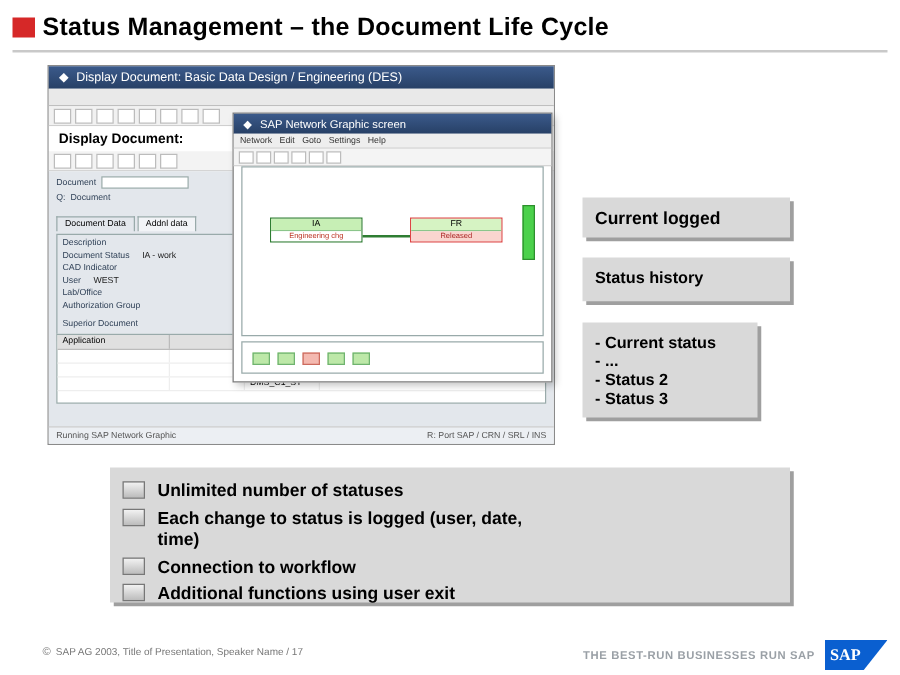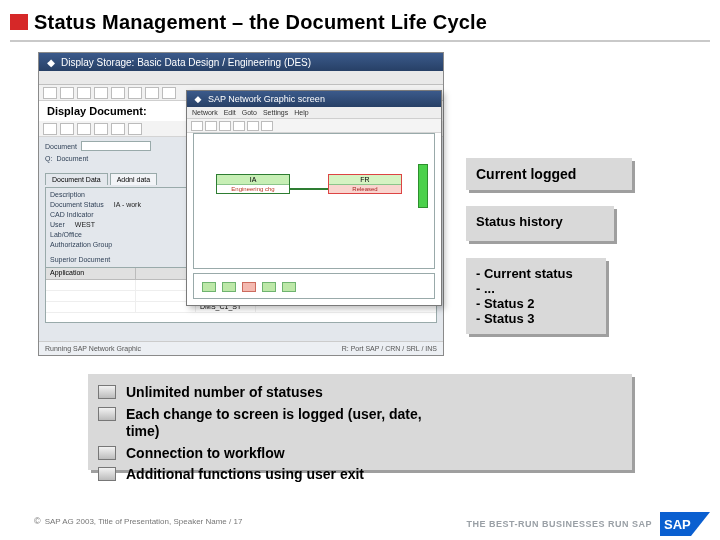--- a/index.html
+++ b/index.html
@@ -57,49 +57,49 @@
   .edge { position:absolute; height:2px; background:#2e7d32; }
   .overview { position:absolute; left:6px; right:6px; bottom:6px; height:26px; background:#fff; border:1px solid #9aa; }
   .ov-node { position:absolute; width:14px; height:10px; background:#bde8a8; border:1px solid #6fb36f; }
   .ov-node.red { background:#f4b9b0; border-color:#cc6b5e; }
 
   
   .callout { position:absolute; background:#d9d9d9; box-shadow:3px 3px 0 #9f9f9f; padding:8px 10px; font-size:14px; font-weight:bold; color:#000; }
   .callout.small { font-weight:normal; font-size:13px; }
 
   
-  .bullets { position:absolute; top:374px; left:88px; width:544px; height:96px; background:#d9d9d9; box-shadow:3px 3px 0 #9f9f9f; padding:10px 12px 10px 10px; }
+  .bullets { position:absolute; top:374px; left:88px; width:544px; height:108px; background:#d9d9d9; box-shadow:3px 3px 0 #9f9f9f; padding:10px 12px 10px 10px; }
   .bline { display:flex; align-items:flex-start; gap:10px; margin-bottom:4px; }
   .bbox { width:18px; height:14px; flex:0 0 18px; margin-top:1px; background:linear-gradient(#f2f2f2,#bcbcbc); border:1px solid #777; }
   .btext { font-size:14px; font-weight:bold; line-height:1.25; }
 
   
   .footer { position:absolute; left:0; right:0; bottom:0; height:30px; }
   .copyline { position:absolute; left:34px; bottom:14px; font-size:8px; color:#777; display:flex; align-items:center; gap:4px;}
   .copyline .c { font-size:9px; }
   .footer-right { position:absolute; right:10px; bottom:4px; display:flex; align-items:center; gap:8px;}
   .bestrun { font-size:9px; font-weight:900; letter-spacing:.5px; color:#9aa0a6; text-transform:uppercase;}
-  .sap-logo { width:50px; height:24px; background: linear-gradient(135deg,#0a5fd0 0%, #0a5fd0 100%); clip-path: polygon(0 0, 100% 0, 62% 100%, 0 100%); display:flex; align-items:center; justify-content:flex-start; color:#fff; font-weight:900; font-size:13px; padding-left:4px; font-family: Liberation Sans, sans-serif;}
+  .sap-logo { width:50px; height:24px; background: linear-gradient(135deg,#0a5fd0 0%, #0a5fd0 100%); clip-path: polygon(0 0, 100% 0, 62% 100%, 0 100%); display:flex; align-items:center; justify-content:flex-start; color:#fff; font-weight:900; font-size:13px; padding-left:4px; font-family: Liberation Serif, serif;}
 </style>
 </head>
 <body>
 
 <div class="slide">
 
   <div class="title-row">
     <div class="title-bullet"></div>
     <div class="title-text">Status Management – the Document Life Cycle</div>
   </div>
   <div class="title-underline"></div>
 
   <div class="shot">
     <div class="sap-win">
       <div class="titlebar">
         <span class="sap-icon">◆</span>
-        <span>Display Storage: Basic Data Design / Engineering (DES)</span>
+        <span>Display Document: Basic Data Design / Engineering (DES)</span>
       </div>
       <div class="menubar"></div>
       <div class="toolbar1">
         <div class="btn"></div>
         <div class="btn"></div>
         <div class="btn"></div>
         <div class="btn"></div>
         <div class="btn"></div>
         <div class="btn"></div>
         <div class="btn"></div>
@@ -220,39 +220,39 @@
         <div class="ov-node" style="left:68px; top:8px;"></div>
         <div class="ov-node" style="left:88px; top:8px;"></div>
       </div>
     </div>
   </div>
 
   <div class="callout" style="top:158px; left:466px; width:166px;">
     <span>Current logged</span>
   </div>
 
-  <div class="callout small" style="top:206px; left:466px; width:148px;">
+  <div class="callout small" style="top:206px; left:466px; width:166px;">
     <div style="font-weight:bold; margin-bottom:4px">Status history</div>
   </div>
 
   <div class="callout small" style="top:258px; left:466px; width:140px; font-weight:bold;">
     <div>- Current status</div>
     <div>- ...</div>
     <div>- Status 2</div>
     <div>- Status 3</div>
   </div>
 
   <div class="bullets">
     <div class="bline">
       <div class="bbox"></div>
       <div class="btext">Unlimited number of statuses</div>
     </div>
     <div class="bline">
       <div class="bbox"></div>
-      <div class="btext" style="max-width:300px">Each change to screen is logged (user, date, time)</div>
+      <div class="btext" style="max-width:300px">Each change to status is logged (user, date, time)</div>
     </div>
     <div class="bline">
       <div class="bbox"></div>
       <div class="btext">Connection to workflow</div>
     </div>
     <div class="bline">
       <div class="bbox"></div>
       <div class="btext">Additional functions using user exit</div>
     </div>
   </div>

